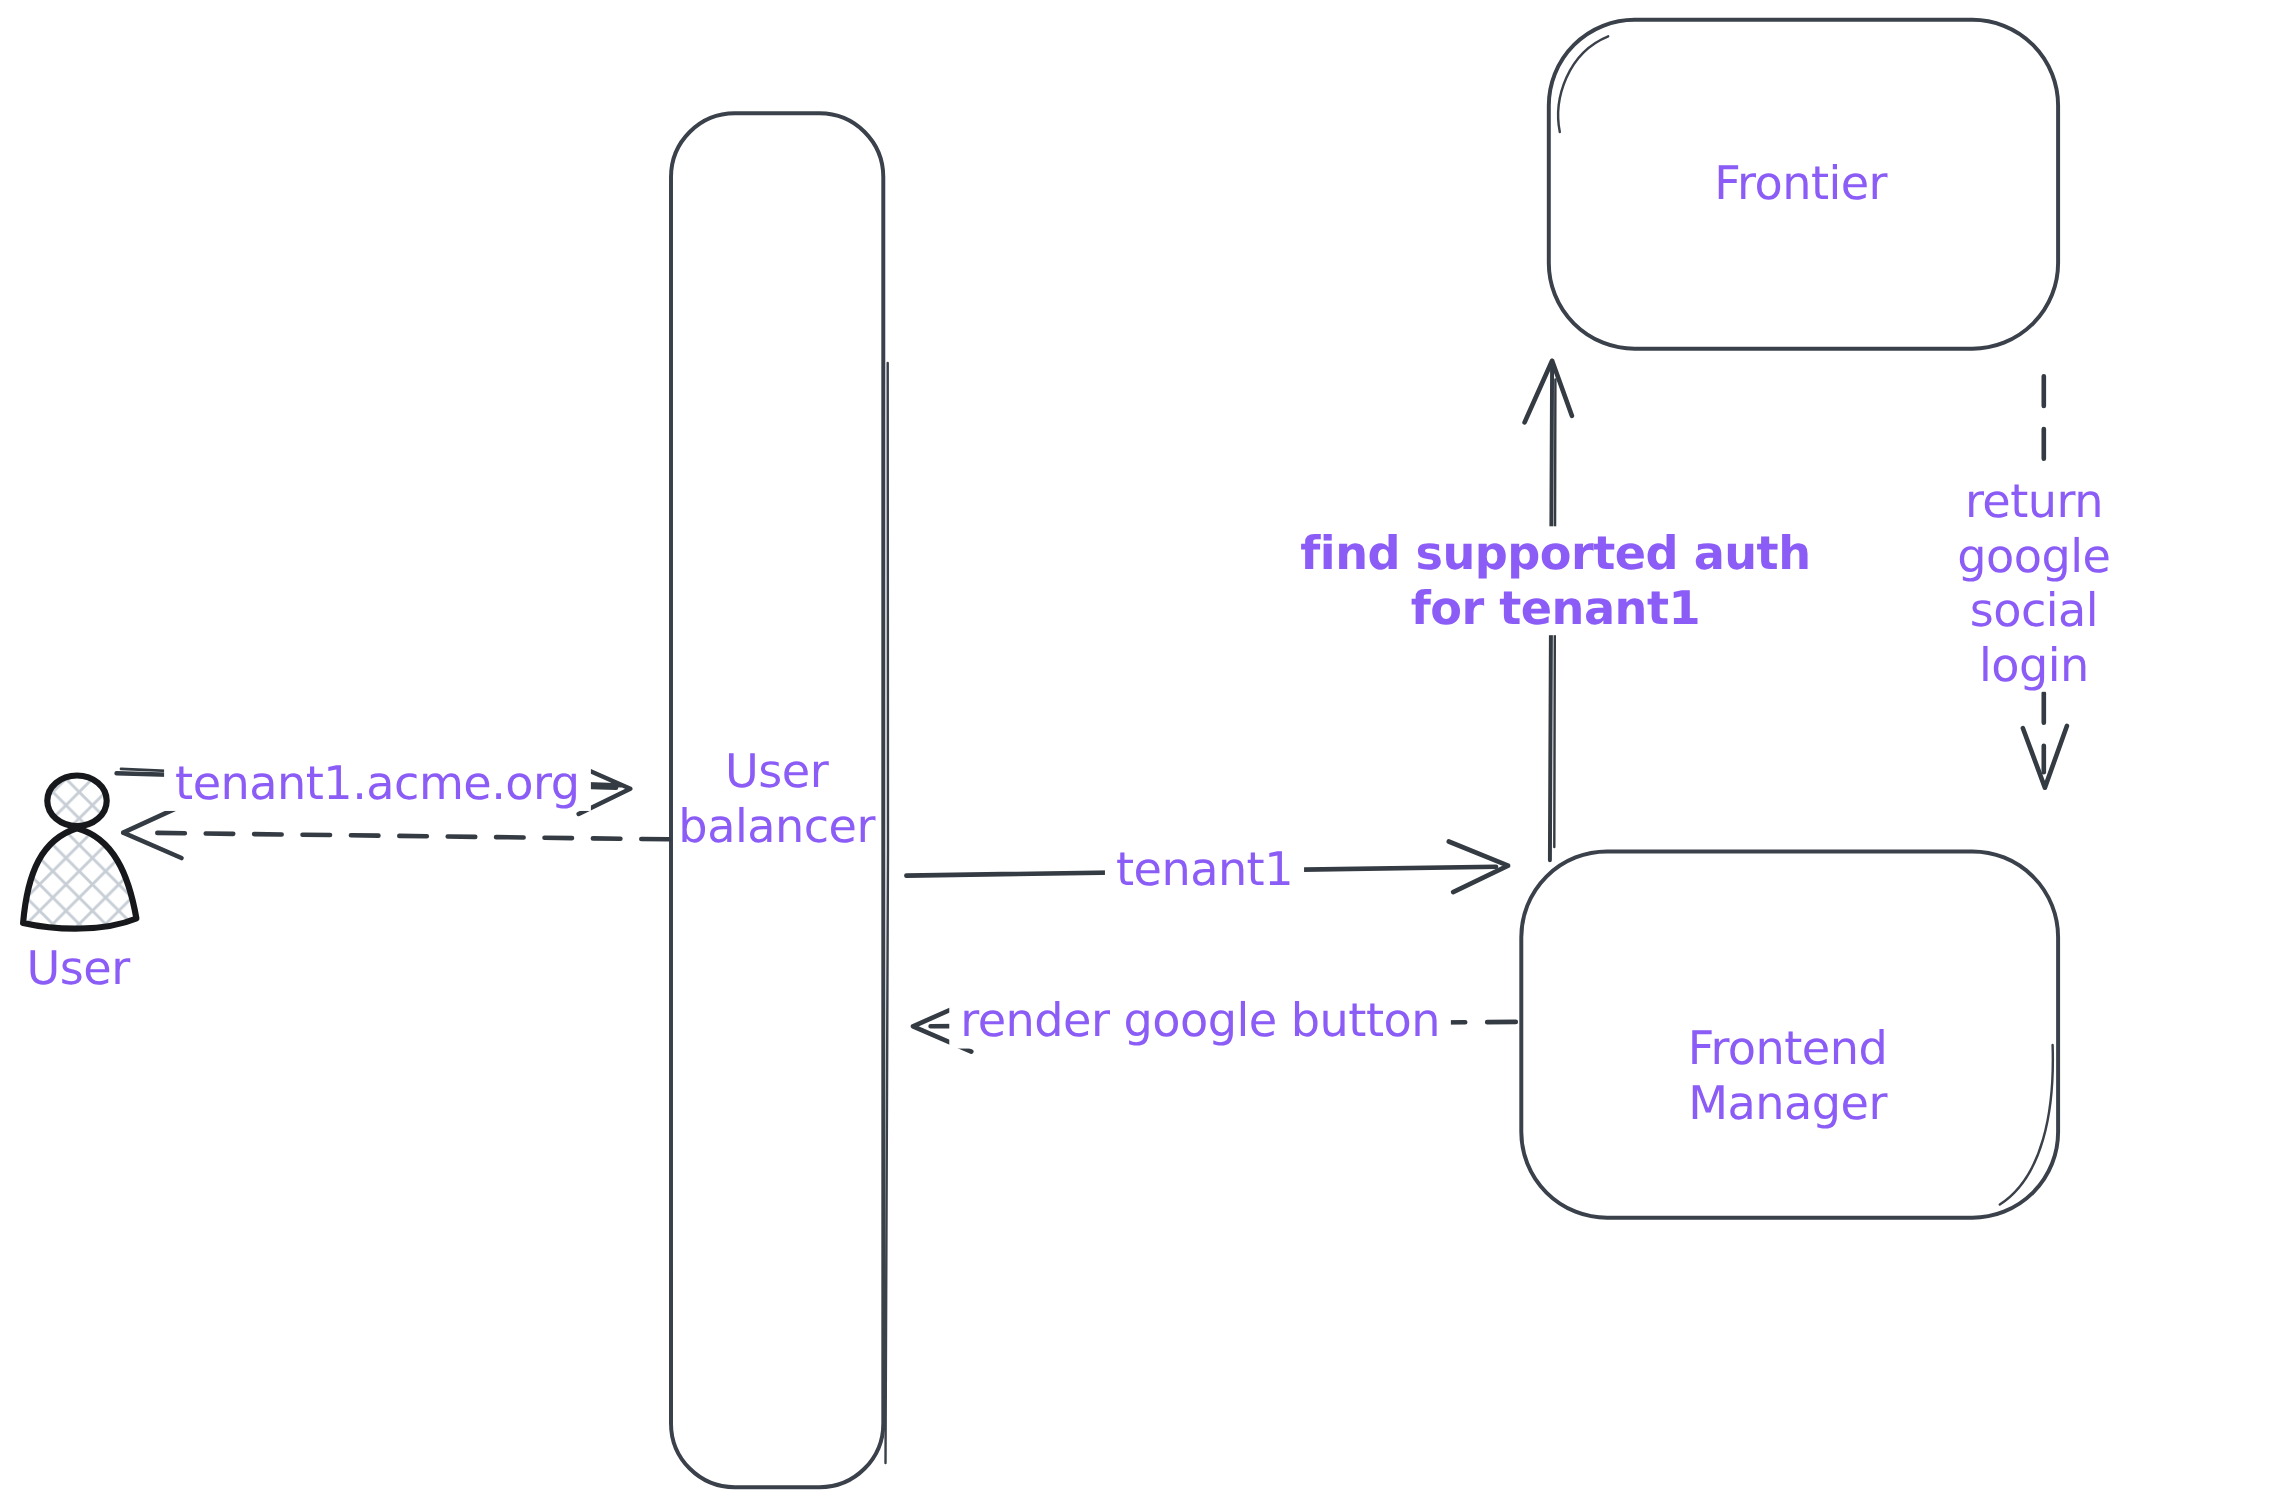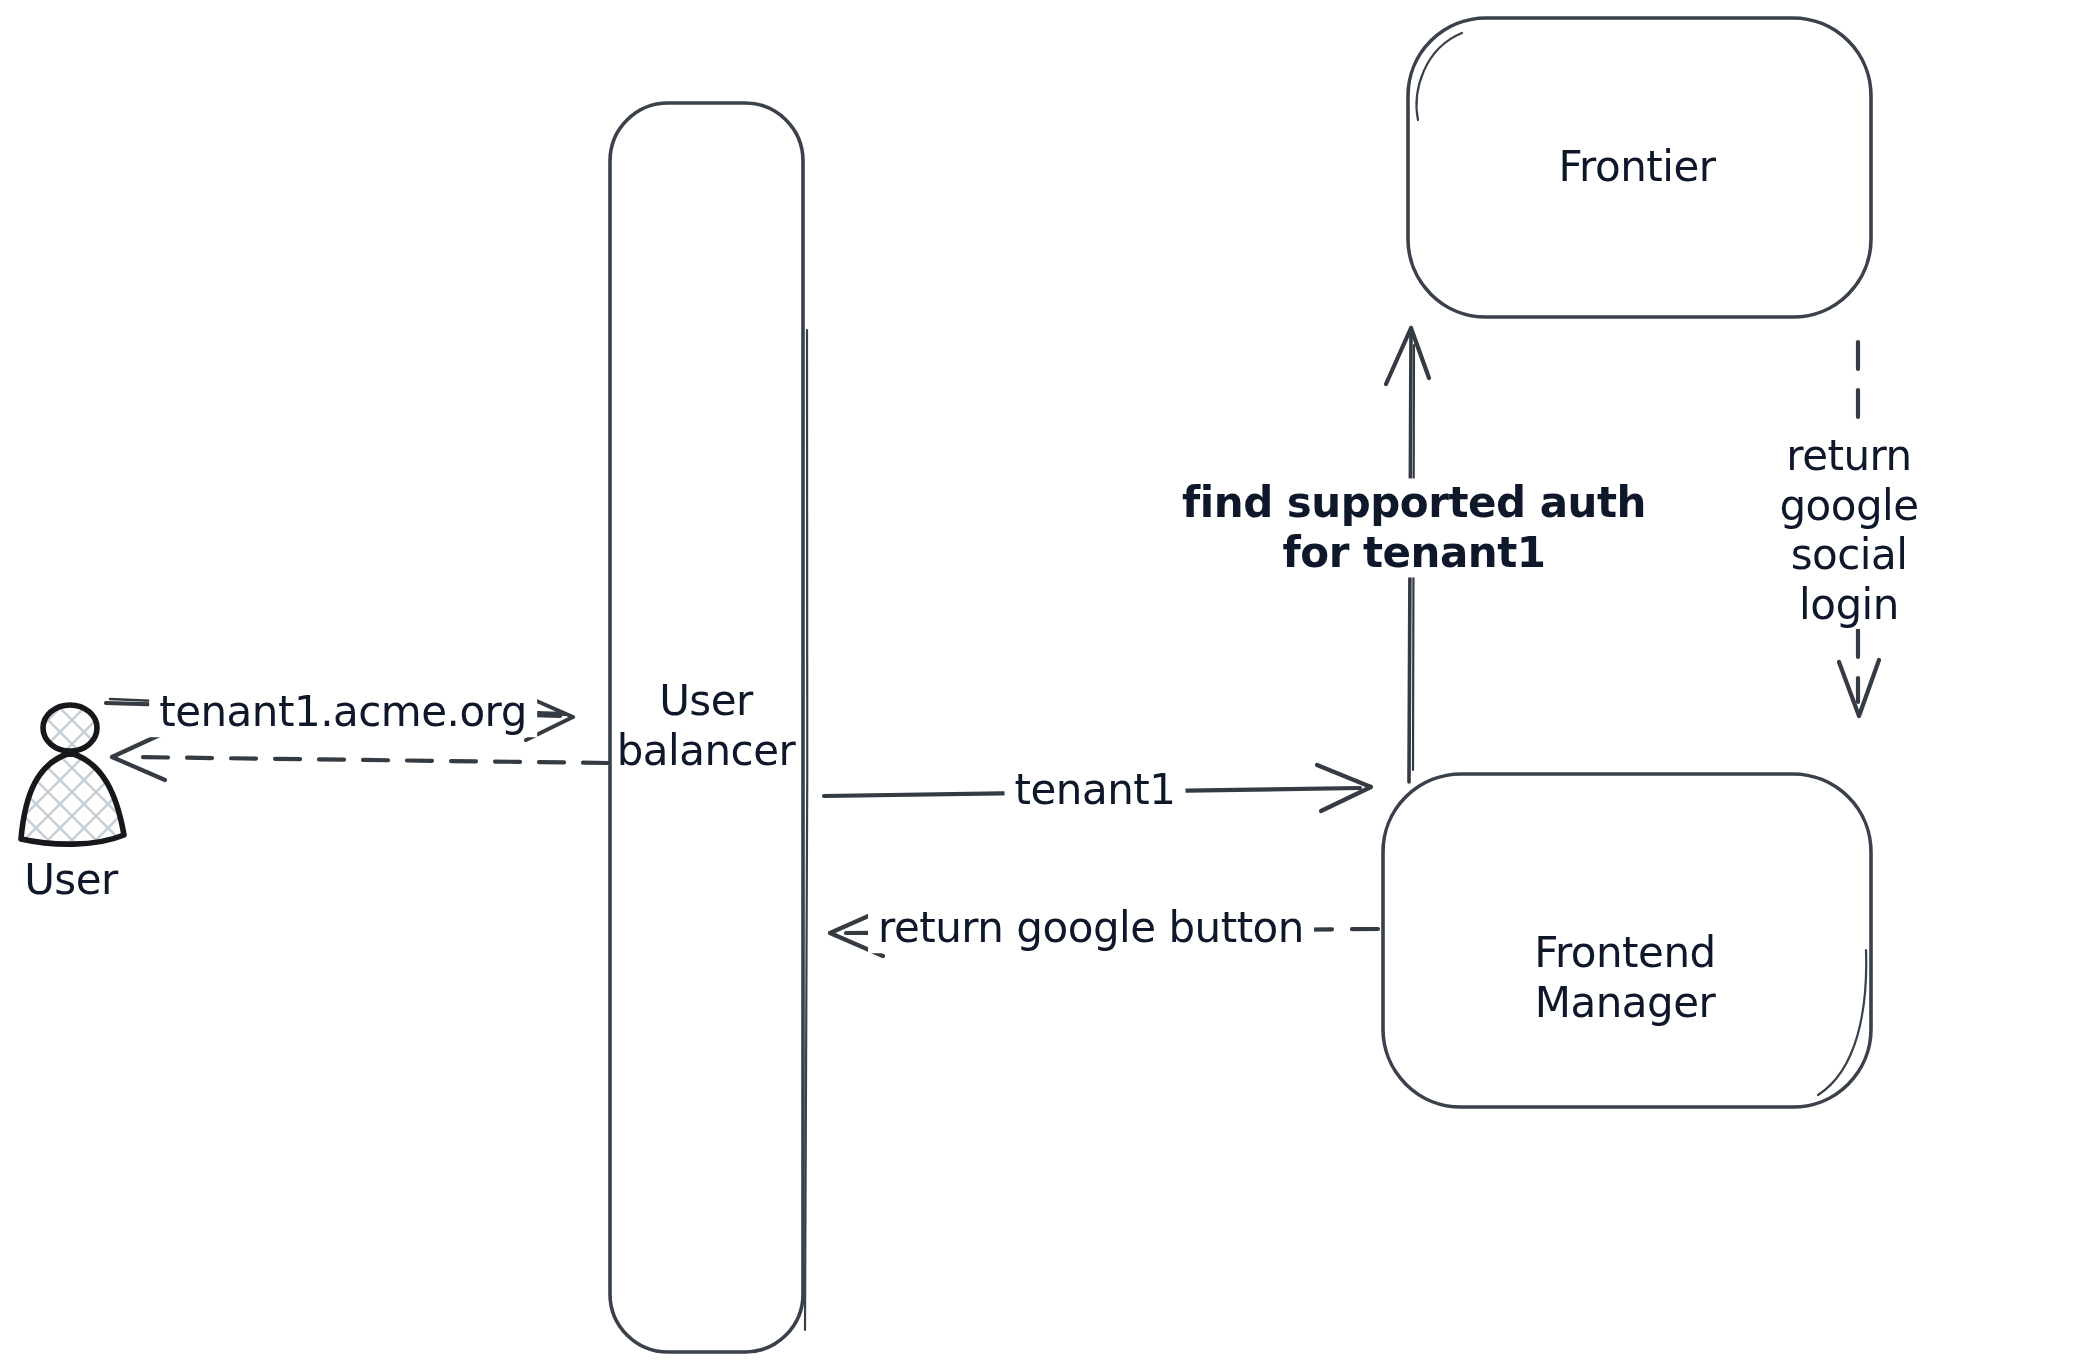--- a/index.html
+++ b/index.html
@@ -13,21 +13,21 @@
   }
   #shapes{position:absolute;left:0;top:0;}
   .lbl{
     position:absolute;
     transform:translate(-50%,-50%);
     font-size:42px;
     line-height:1.18;
     letter-spacing:-0.5px;
     text-align:center;
     white-space:pre-line;
-    color:#0f172a;
+    color:#8b5cf6;
   }
   .bg{background:#ffffff;padding:0 10px;}
 </style>
 </head>
 <body>
 
 <div id="canvas">
 
   <svg id="shapes" width="2083" height="1372" viewBox="0 0 2083 1372" fill="none" stroke-linecap="round" stroke-linejoin="round">
 
@@ -98,21 +98,21 @@
 
   <div class="lbl" style="left:1625px;top:978px;">Frontend
 Manager</div>
 
   <div class="lbl" style="left:71px;top:880px;">User</div>
 
   <div class="lbl bg" style="left:343px;top:712px;">tenant1.acme.org</div>
 
   <div class="lbl bg" style="left:1095px;top:790px;">tenant1</div>
 
-  <div class="lbl bg" style="left:1091px;top:928px;">return google button</div>
+  <div class="lbl bg" style="left:1091px;top:928px;">render google button</div>
 
   <div class="lbl bg" style="left:1414px;top:528px;font-weight:bold;">find supported auth
 for tenant1</div>
 
   <div class="lbl bg" style="left:1849px;top:530px;">return google social
 login</div>
 
 </div>
 
 </body></html>

